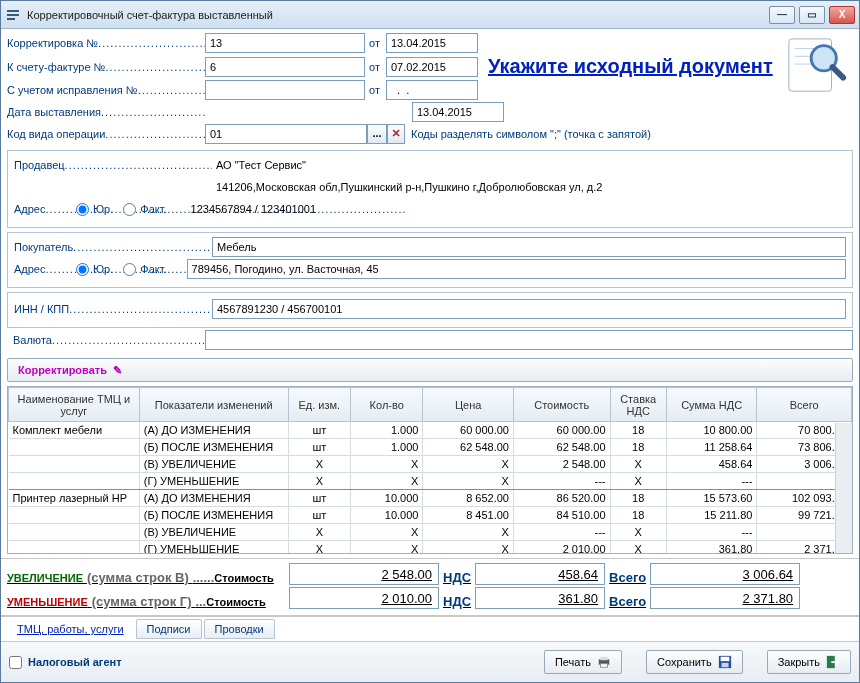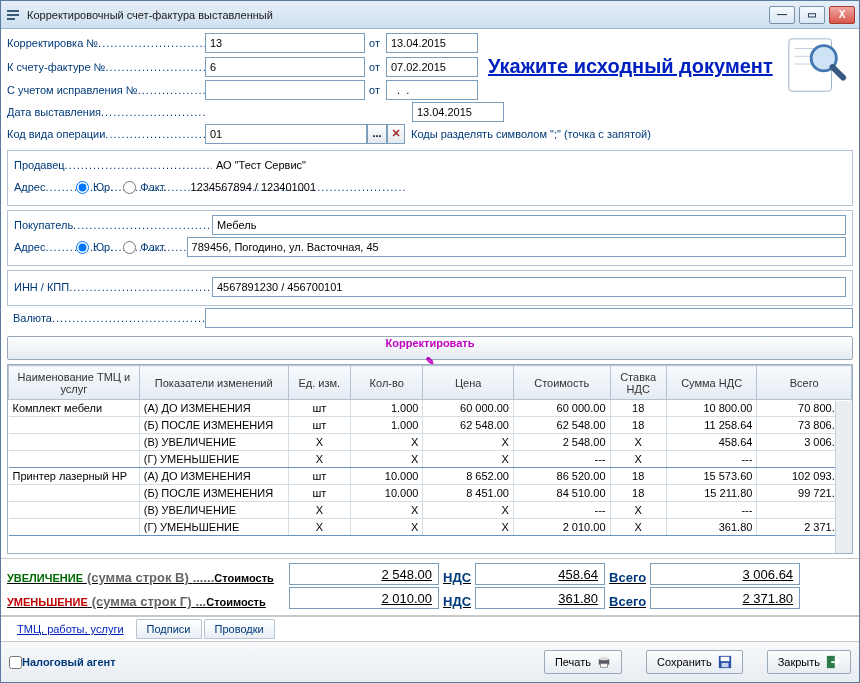--- a/index.html
+++ b/index.html
@@ -21,21 +21,21 @@
   .txt.main { width: 160px; }
   .txt.date { width: 92px; }
   .link { color: #0020bf; text-decoration: underline; font-size: 20px; font-weight: bold; cursor: pointer; }
   .search-icon { position: absolute; right: 12px; top: 6px; width: 62px; height: 62px; }
   .group { border: 1px solid #b4c4d6; margin: 2px 6px; padding: 4px 6px 6px 6px; background:#fff; }
   .radio-set { display: inline-flex; align-items: center; gap: 2px; margin-right: 6px; }
   .radio-set input { margin: 0 2px 0 0; }
   .radio-set label { color: #003a7a; }
   .free { border:none; flex:1; padding:1px 4px; }
   .btn { height: 24px; border: 1px solid #9aa9b8; background: linear-gradient(#fdfdfd,#e6ecf2); padding: 0 10px; display: inline-flex; align-items: center; gap: 6px; cursor: pointer; border-radius:2px;margin-left:16px; }
-  .btn.correct { color: #c000c0; font-weight: bold; margin: 4px 6px; flex-direction: column; }
+  .btn.correct { color: #c000c0; font-weight: bold; margin: 4px 6px; }
   .pencil::after { content:"✎"; color:#c000c0; }
   .toolbar-tabs { display: flex; align-items: center; gap: 2px; padding: 2px 6px; border-top: 1px solid #c8c8c8; }
   .tab { padding: 3px 10px; border: 1px solid #b8c4d0; background: linear-gradient(#fff,#e8eef4); cursor: pointer; color:#003a7a; border-radius: 2px 2px 0 0; }
   .tab.link-tab { border: none; background: none; text-decoration: underline; color:#0020bf; }
   .grid-wrap { flex: 1; margin: 0 6px 4px 6px; border: 1px solid #9db0c4; overflow: auto; background:#fff; position:relative; }
   table.grid { border-collapse: collapse; width: 100%; }
   .grid th { background: linear-gradient(#f7fafd,#e4ecf3); border: 1px solid #b6c3d0; padding: 3px 4px; font-weight: normal; color:#333; text-align: center; vertical-align: middle; height: 34px; }
   .grid td { border-right: 1px solid #d4dce4; border-bottom: 1px solid #d4dce4; padding: 1px 4px; height: 17px; vertical-align: middle; white-space: nowrap; overflow:hidden; }
   .grid td.name { border-right: 1px solid #d4dce4; }
   .grid td.ind { color: #000; }
@@ -44,21 +44,21 @@
   .group-end td { border-bottom: 1px solid #6a93bf; }
   .totals { padding: 4px 6px; border-top: 1px solid #c8c8c8; border-bottom: 1px solid #c8c8c8; background:#fff; }
   .tot-row { display: flex; align-items: flex-end; gap: 4px; margin-bottom: 2px; text-decoration: underline; }
   .tot-label { font-size: 14px; font-weight: bold; width: 278px; white-space: nowrap; }
   .tot-label .plus { color: #006800; }
   .tot-label .minus { color: #c00000; }
   .tot-label .gray { color: #666; font-weight: bold; font-size: 13px; }
   .tot-box { height: 22px; border: 1px solid #7b9ebd; text-align: right; padding: 2px 6px; background:#fff; font-size:13px; display:flex; align-items:center; justify-content:flex-end; }
   .tot-sep { font-weight: bold; font-size: 13px; color:#003a7a; }
   .footer { display: flex; align-items: center; padding: 8px; gap: 8px; border-top: 1px solid #c8c8c8; background: linear-gradient(#f7f9fb,#e8edf2); }
-  .chk { display: flex; align-items: center; color:#003a7a; font-weight:bold; font-size:14px; }
+  .chk { display: flex; align-items: center; gap: 6px; color:#003a7a; font-weight:bold; font-size:14px; }
   .spacer { flex: 1; }
   .ficon { width:14px; height:14px; }
   .ellipsis-btn { width: 20px; height: 20px; border:1px solid #7b9ebd; background:linear-gradient(#fdfdfd,#e2e9ef); text-align:center; cursor:pointer; line-height:16px; font-weight:bold; }
   .x-btn { width: 18px; height: 20px; border:1px solid #7b9ebd; background:linear-gradient(#fdfdfd,#e2e9ef); text-align:center; cursor:pointer; color:#a03030; font-weight:bold; line-height:16px; }
   .hint { color:#003a7a; margin-left:6px; }
   .scroller-v { position:absolute; right:0; top:36px; bottom:0; width:17px; background:#e9eef3; border-left:1px solid #c4d0da; }
   .col-name{width:130px;} .col-ind{width:148px;} .col-unit{width:62px;} .col-qty{width:72px;} .col-price{width:90px;} .col-cost{width:96px;} .col-rate{width:56px;} .col-vat{width:90px;} .col-total{width:94px;}
 </style>
 </head>
 <body>
@@ -119,20 +119,24 @@
         <div class="ellipsis-btn">...</div>
         <div class="x-btn">✕</div>
         <span class="hint">Коды разделять символом ";" (точка с запятой)</span>
       </div>
     </div>
 
     <div class="group">
       <div class="row">
         <span class="lbl dots" style="width:198px">Продавец</span>
         <span class="free">АО "Тест Сервис"</span>
+      </div>
+      <div class="row">
+        <span style="width:198px"></span>
+        <span class="free">141206,Московская обл,Пушкинский р-н,Пушкино г,Добролюбовская ул, д.2</span>
       </div>
       <div class="row">
         <span style="width:58px;color:#003a7a" class="dots">Адрес</span>
         <span class="radio-set" style="margin-left:4px">
           <input type="radio" checked="" style="">
             <label>Юр.</label>
           <input type="radio" style="margin-left: 8px;">
             <label>Факт.</label>
         </span>
         <span class="free" style="margin-left:14px">1234567894 / 123401001</span>

